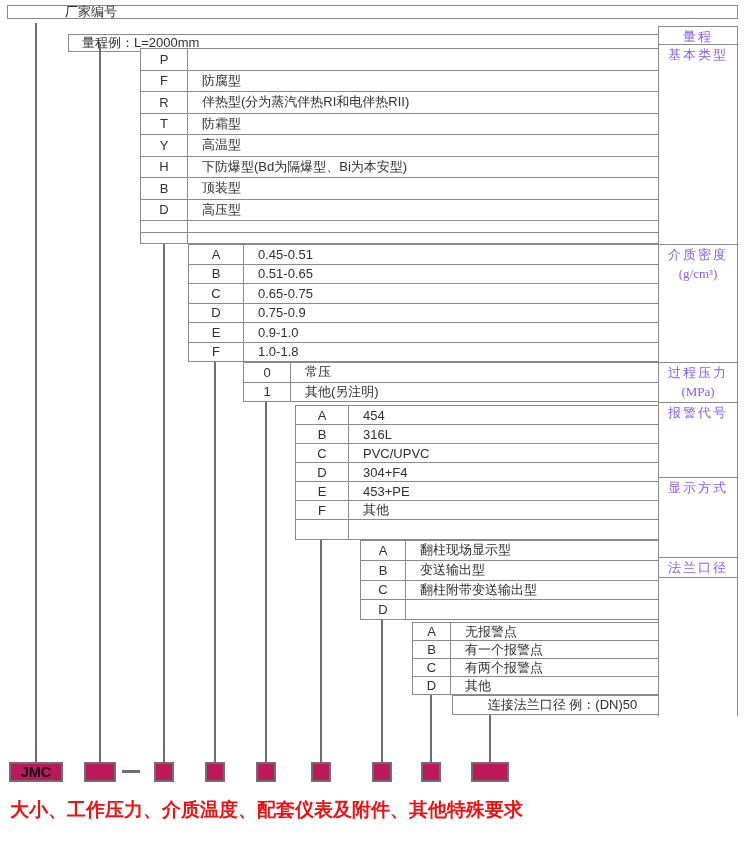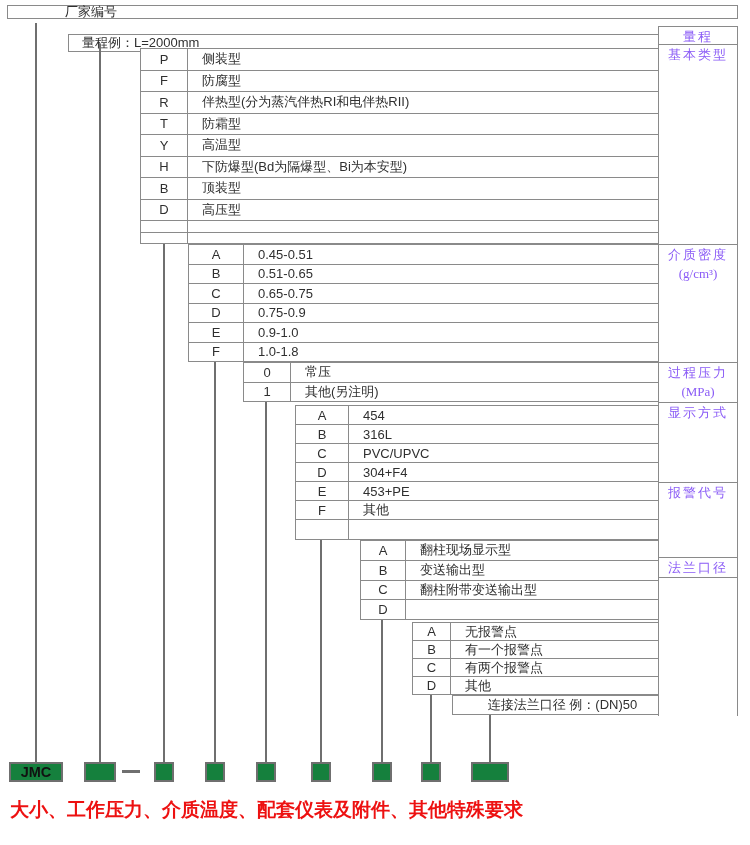--- a/index.html
+++ b/index.html
@@ -35,41 +35,40 @@
   #alarm .code{width:38px;}
   #flange{left:452px;top:695px;width:206px;height:20px;border-right:none;display:flex;align-items:center;padding-left:14px;font-size:13px;white-space:nowrap;}
   
   #labelcol{position:absolute;left:658px;top:26px;width:80px;height:690px;border:1px solid #8a8a8a;border-bottom:none;display:flex;flex-direction:column;background:#fff;}
   .lcell{flex:none;border-bottom:1px solid #8a8a8a;display:flex;flex-direction:column;align-items:center;
          font-family:"Liberation Serif","DejaVu Serif",serif;font-size:13px;letter-spacing:2px;color:#8b5cf6;line-height:19px;text-align:center;}
   .lcell .sub{letter-spacing:0;}
   
   .vline{position:absolute;width:2px;background:#6f6f6f;}
   
-  .cbox{position:absolute;top:762px;height:20px;border:2px solid #6f6f6f;background:#15803d;display:flex;align-items:center;justify-content:center;font-size:14.5px;font-weight:bold;color:#111;}
+  .cbox{position:absolute;top:762px;height:20px;border:2px solid #6f6f6f;background:#be185d;display:flex;align-items:center;justify-content:center;font-size:14.5px;font-weight:bold;color:#111;}
   .dash{position:absolute;top:770px;height:3px;background:#6f6f6f;}
   
   #note{position:absolute;left:10px;top:796px;width:738px;color:#ed1111;font-weight:bold;font-size:19px;line-height:28px;white-space:nowrap;}
 </style>
 </head>
 <body>
 
 <div class="canvas">
 
   <div id="row1" class="hdr-row">
     <span>厂家编号</span>
   </div>
   <div id="row2" class="hdr-row">
     <span>量程例：L=2000mm</span>
   </div>
 
   <div id="basic" class="tbl">
     <div class="row fixed">
         <div class="code">P</div>
-        <div class="desc">侧装型</div>
       </div>
     <div class="row fixed">
         <div class="code">F</div>
         <div class="desc">防腐型</div>
       </div>
     <div class="row fixed">
         <div class="code">R</div>
         <div class="desc">伴热型(分为蒸汽伴热RI和电伴热RII)</div>
       </div>
     <div class="row fixed">
@@ -220,25 +219,25 @@
         <span>基本类型</span>
       </div>
     <div class="lcell" style="height:118px">
         <span>介质密度</span>
         <span class="sub">(g/cm³)</span>
       </div>
     <div class="lcell" style="height:40px">
         <span>过程压力</span>
         <span class="sub">(MPa)</span>
       </div>
+    <div class="lcell" style="height:75px">
+        <span>报警代号</span>
+      </div>
     <div class="lcell" style="height:80px">
         <span>显示方式</span>
-      </div>
-    <div class="lcell" style="height:75px">
-        <span>报警代号</span>
       </div>
     <div class="lcell" style="height:20px">
         <span>法兰口径</span>
       </div>
   </div>
 
   <div class="vline" style="left:35px;top:23px;height:739px"></div>
   <div class="vline" style="left:99px;top:44px;height:718px"></div>
   <div class="vline" style="left:163px;top:244px;height:518px"></div>
   <div class="vline" style="left:214px;top:362px;height:400px"></div>

